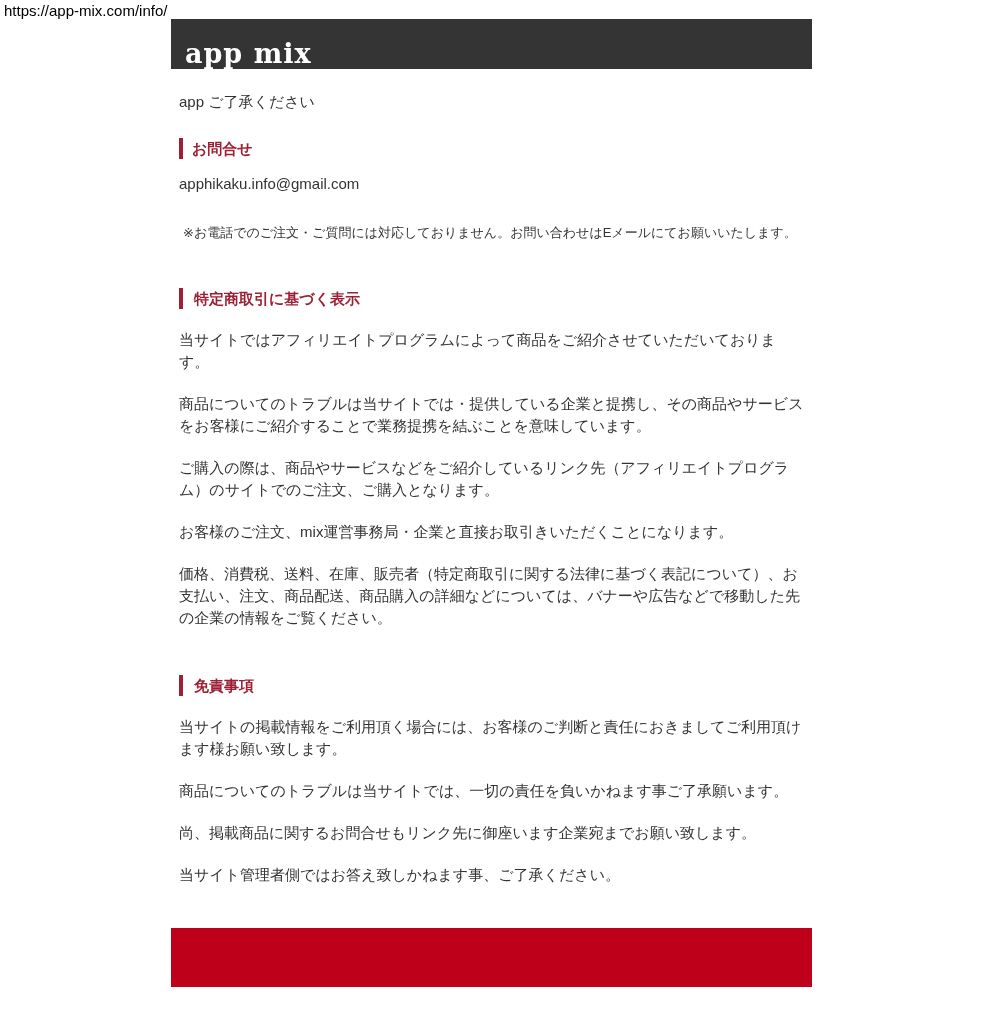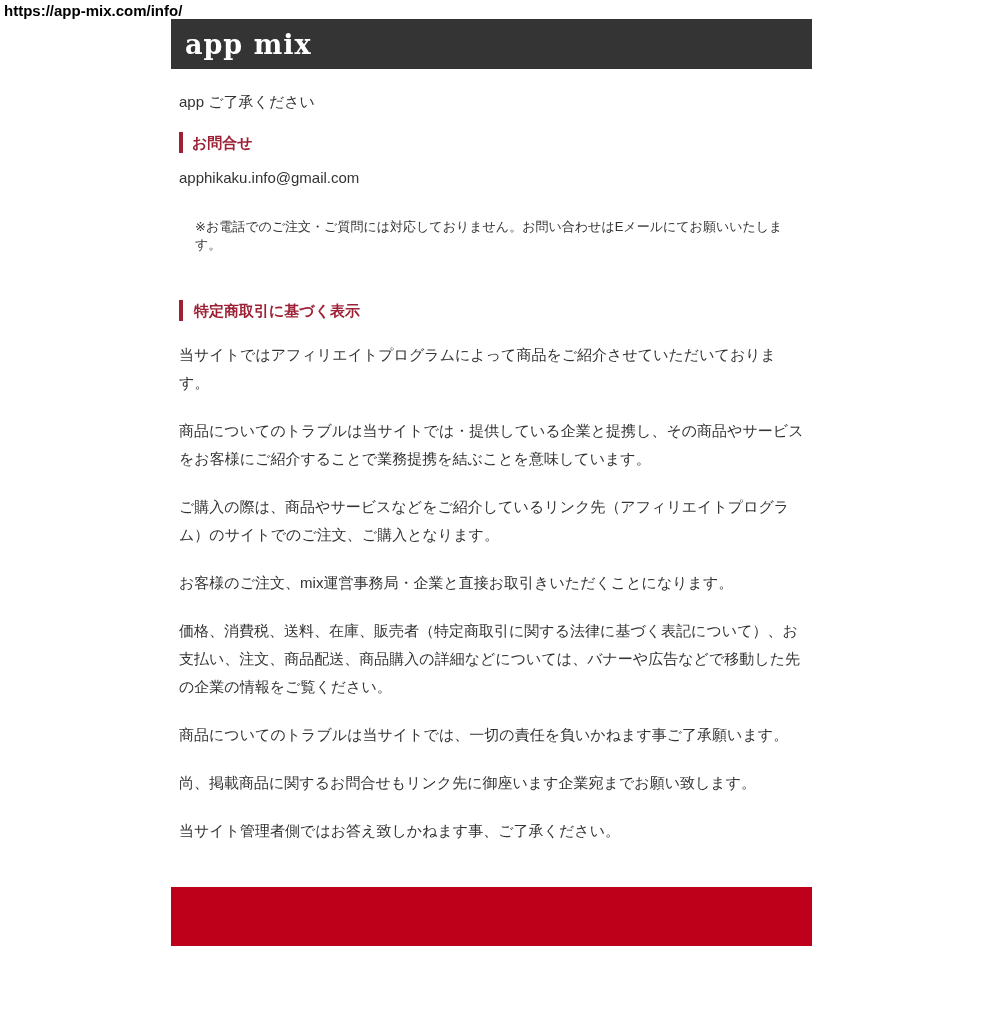--- a/index.html
+++ b/index.html
@@ -18,31 +18,31 @@
     min-height:1013px;
     background:var(--page_bg);
     color:var(--body_text);
     font-family:"Liberation Sans","DejaVu Sans",sans-serif;
   }
   .url-bar{
     font-size:15px;
     line-height:17px;
     padding:2px 0 0 4px;
     color:#000;
-    font-weight:700;
+    font-weight:400;
   }
   .container{
     width:641px;
     margin:0 auto;
   }
   .site-header{
     background:var(--header_bg);
     height:50px;
     display:flex;
-    align-items:center;
+    align-items:flex-end;
     padding-left:14px;
   }
   .site-title{
     font-family:"DejaVu Serif","Liberation Serif",serif;
     color:var(--header_text);
     font-size:27px;
     font-weight:bold;
     margin:0;
     letter-spacing:1px;
   }
@@ -53,37 +53,37 @@
     font-size:15px;
     margin:24px 0 0 0;
   }
   .section-heading{
     color:var(--accent);
     font-size:15px;
     font-weight:bold;
     border-left:4px solid var(--accent);
     padding-left:9px;
     line-height:21px;
-    margin:20px 0 14px 0;
+    margin:26px 0 14px 0;
   }
   .section-heading.mt-lg{
     margin-top:46px;
     padding-left:11px;
   }
   .email{
     font-size:15px;
     margin:16px 0 32px 0;
   }
   .note{
     font-size:13px;
-    margin:24px 16px;
+    margin:24px 4px;
   }
   .body-p{
     font-size:15px;
-    line-height:28px;
+    line-height:22px;
     margin:20px 0;
   }
   .site-footer{
     margin-top:42px;
     background:var(--footer_bg);
     color:var(--footer_text);
     text-align:center;
     padding:27px 0 32px 0;
   }
 </style>
@@ -106,20 +106,22 @@
     <p class="email">apphikaku.info@gmail.com</p>
     <p class="note">※お電話でのご注文・ご質問には対応しておりません。お問い合わせはEメールにてお願いいたします。</p>
 
     <h2 class="section-heading mt-lg">特定商取引に基づく表示</h2>
     <p class="body-p">当サイトではアフィリエイトプログラムによって商品をご紹介させていただいております。</p>
     <p class="body-p">商品についてのトラブルは当サイトでは・提供している企業と提携し、その商品やサービスをお客様にご紹介することで業務提携を結ぶことを意味しています。</p>
     <p class="body-p">ご購入の際は、商品やサービスなどをご紹介しているリンク先（アフィリエイトプログラム）のサイトでのご注文、ご購入となります。</p>
     <p class="body-p">お客様のご注文、mix運営事務局・企業と直接お取引きいただくことになります。</p>
     <p class="body-p">価格、消費税、送料、在庫、販売者（特定商取引に関する法律に基づく表記について）、お支払い、注文、商品配送、商品購入の詳細などについては、バナーや広告などで移動した先の企業の情報をご覧ください。</p>
 
+    <h2 class="section-heading mt-lg">免責事項</h2>
+    <p class="body-p">当サイトの掲載情報をご利用頂く場合には、お客様のご判断と責任におきましてご利用頂けます様お願い致します。</p>
     <p class="body-p">商品についてのトラブルは当サイトでは、一切の責任を負いかねます事ご了承願います。</p>
     <p class="body-p">尚、掲載商品に関するお問合せもリンク先に御座います企業宛までお願い致します。</p>
     <p class="body-p">当サイト管理者側ではお答え致しかねます事、ご了承ください。</p>
 
   </main>
 
   <footer class="site-footer">
     
     
   </footer>

